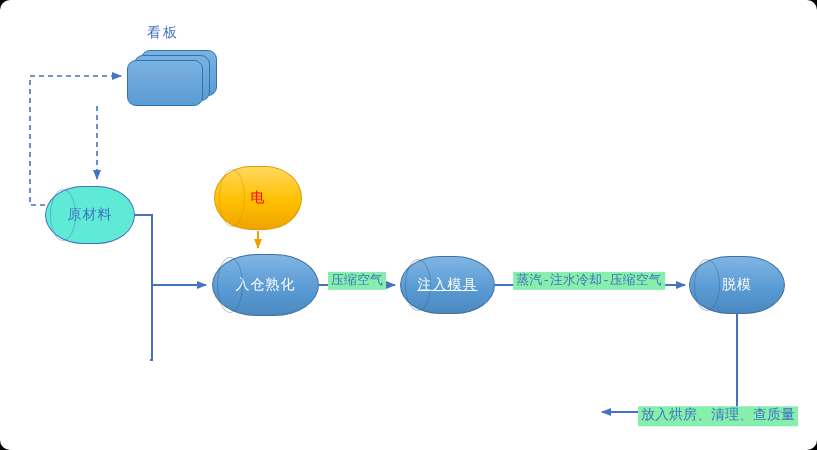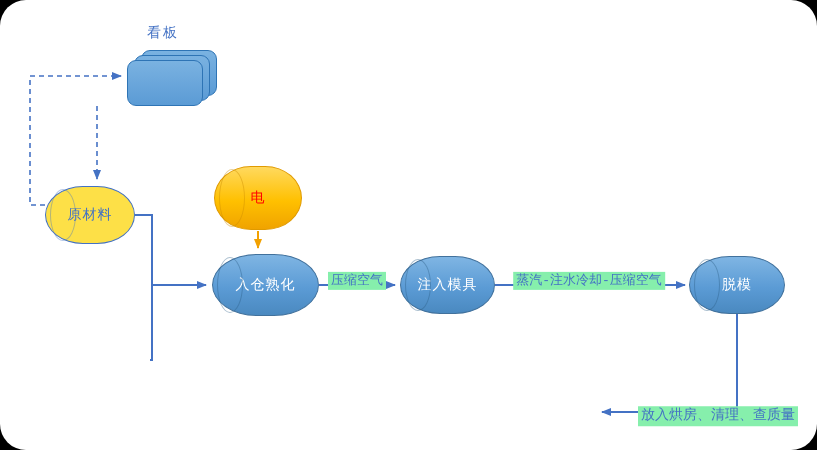--- a/index.html
+++ b/index.html
@@ -1,34 +1,34 @@
 <!DOCTYPE html>
 <html style="--connector: #4472C4; --node-blue: #5B9BD5; --node-blue-border: #41719C; --steam-red: #E00000; --electric-gold: #FFC000; --electric-text: #FF0000; --electric-arrow: #F2A100; --pack-green: #70AD47; --pack-green-border: #507E32;"><head>
 <meta charset="utf-8">
 <style>
   html,body{margin:0;padding:0;background:#000;font-family:"Liberation Sans","DejaVu Sans",sans-serif;}
-  .canvas{position:relative;width:817px;height:450px;background:#fff;border-radius:26px;overflow:hidden;}
+  .canvas{position:relative;width:817px;height:450px;background:#fff;border-radius:10px;overflow:hidden;}
   svg.wires{position:absolute;left:0;top:0;width:817px;height:450px;pointer-events:none;}
 
   
   .cyl{position:absolute;display:flex;align-items:center;justify-content:center;
        border-radius:42% / 50%;box-sizing:border-box;font-size:14px;letter-spacing:1px;}
   .cyl::before{content:"";position:absolute;left:4px;top:2px;bottom:2px;width:24px;
        border:1px solid var(--rim,#555);border-radius:50%;opacity:.40;pointer-events:none;}
 
-  .n-raw   {left:45px; top:186px;width:90px; height:58px;background:#fde047;
+  .n-raw   {left:45px; top:186px;width:90px; height:58px;background:#5eead4;
             border:1.6px solid var(--connector,#4472C4);color:var(--connector,#4472C4);font-family:Liberation Serif, serif;--rim:#4472C4;}
   .n-steam {left:44px; top:333px;width:106px;height:55px;color:#fff;--rim:#7a0000;
             background:linear-gradient(#ff6060,var(--steam-red,#e00000) 55%,#b80000);border:1.6px solid #a40000;}
   .n-elec  {left:214px;top:166px;width:88px; height:64px;color:var(--electric-text,#ff0000);--rim:#c88a00;
             background:linear-gradient(#ffd95e,var(--electric-gold,#ffc000) 55%,#f0a300);border:1.6px solid #e09a00;}
   .n-blue  {color:#fff;--rim:#2e5f86;border:1.6px solid var(--node-blue-border,#41719C);
             background:linear-gradient(#7fb5e3,var(--node-blue,#5B9BD5) 55%,#4a89c0);}
   .n-aging {left:212px;top:254px;width:107px;height:62px;}
-  .n-inj   {left:400px;top:256px;width:95px; height:58px;}
+  .n-inj   {left:400px;top:256px;width:95px; height:58px;text-decoration:underline;}
   .n-demold{left:689px;top:256px;width:96px; height:58px;}
   .n-pack  {left:504px;top:385px;width:94px; height:55px;color:#fff;--rim:#3e6127;
             background:linear-gradient(#8dc663,var(--pack-green,#70AD47) 55%,#5e9538);
             border:1.6px solid var(--pack-green-border,#507E32);}
 
   
   .kanban-stack{position:absolute;left:127px;top:50px;width:92px;height:58px;}
   .kanban-stack .layer{position:absolute;width:76px;height:46px;box-sizing:border-box;
         background:linear-gradient(#7ab2e1,#5b9bd5);border:1.6px solid #2e74b5;border-radius:9px;}
   .layer.l3{left:14px;top:0;}

